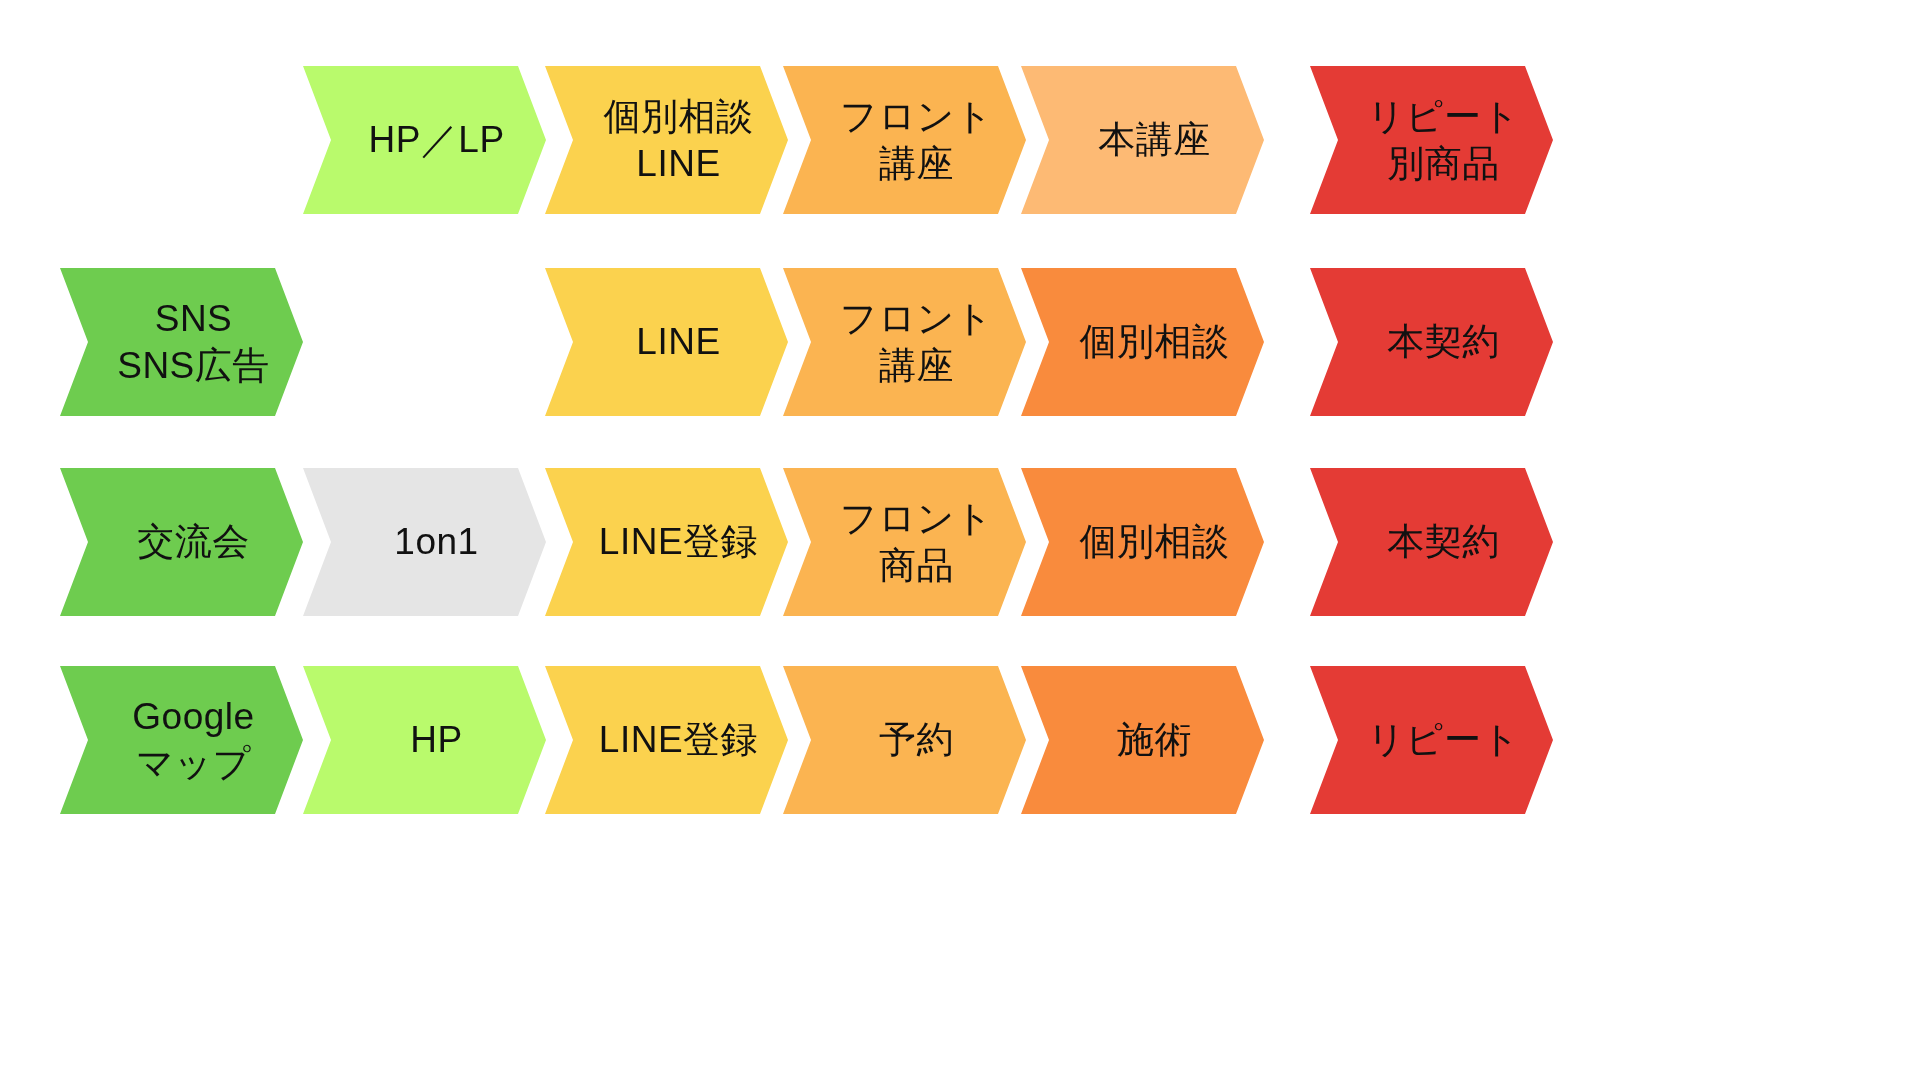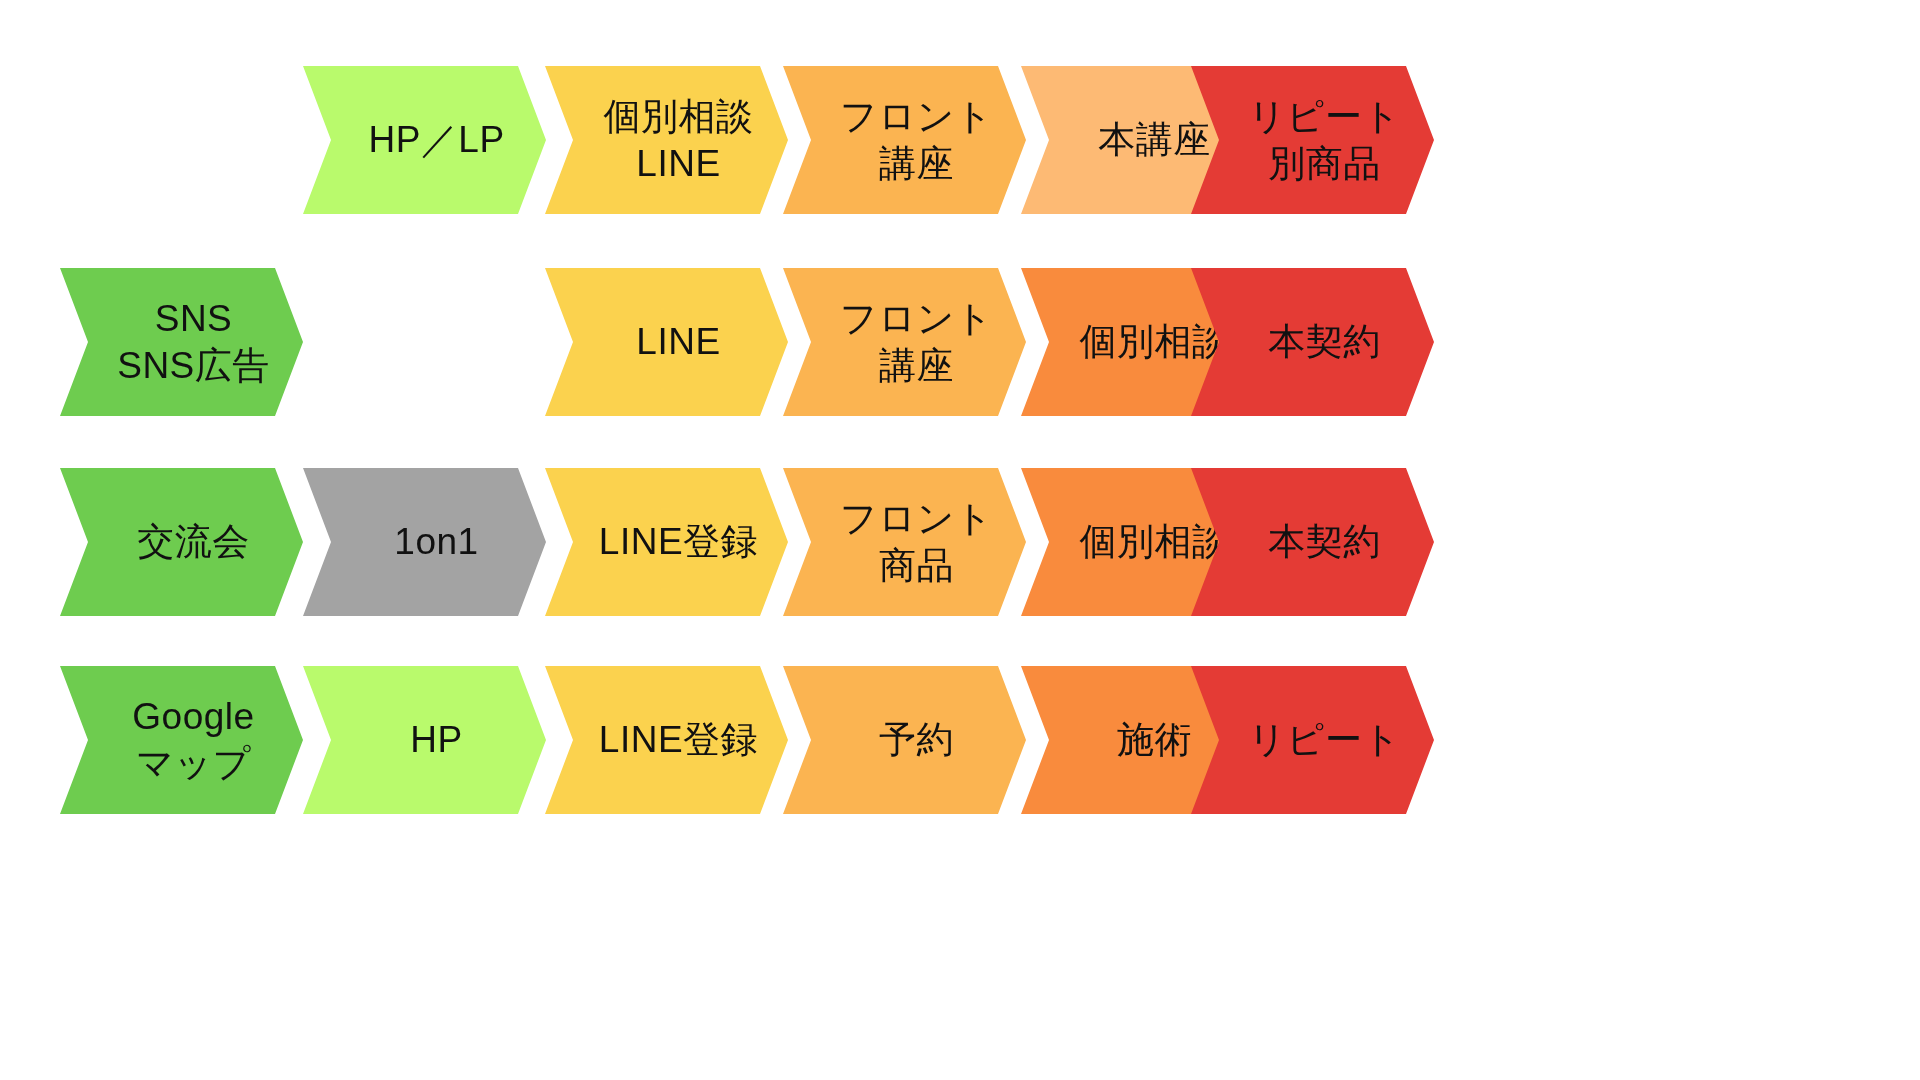--- a/index.html
+++ b/index.html
@@ -59,21 +59,21 @@
   .chevron.first {
     -webkit-clip-path: polygon(0 0, calc(100% - 28px) 0, 100% 50%, calc(100% - 28px) 100%, 0 100%, 28px 50%);
     clip-path: polygon(0 0, calc(100% - 28px) 0, 100% 50%, calc(100% - 28px) 100%, 0 100%, 28px 50%);
   }
 
   .chevron.c0 { left: 60px;   }
   .chevron.c1 { left: 303px;  }
   .chevron.c2 { left: 545px;  }
   .chevron.c3 { left: 783px;  }
   .chevron.c4 { left: 1021px; }
-  .chevron.c5 { left: 1191px; }
+  .chevron.c5 { left: 1310px; }
 
   .chevron-label {
     font-size: 37px;
     line-height: 1.28;
     text-align: center;
     white-space: pre-line;
     letter-spacing: 0.5px;
     color: #111111;
     font-weight: 400;
   }
@@ -122,21 +122,21 @@
       </div>
       <div class="chevron c5" style="background-color: rgb(228, 59, 53);">
         <span class="chevron-label">本契約</span>
       </div>
     </div>
 
     <div class="funnel-row r2">
       <div class="chevron first c0" style="background-color: rgb(110, 204, 79);">
         <span class="chevron-label">交流会</span>
       </div>
-      <div class="chevron c1" style="background-color: #a3a3a3;">
+      <div class="chevron c1" style="background-color: #e5e5e5;">
         <span class="chevron-label">1on1</span>
       </div>
       <div class="chevron c2" style="background-color: rgb(251, 210, 78);">
         <span class="chevron-label">LINE登録</span>
       </div>
       <div class="chevron c3" style="background-color: rgb(251, 180, 81);">
         <span class="chevron-label">フロント
 商品</span>
       </div>
       <div class="chevron c4" style="background-color: rgb(249, 139, 61);">

